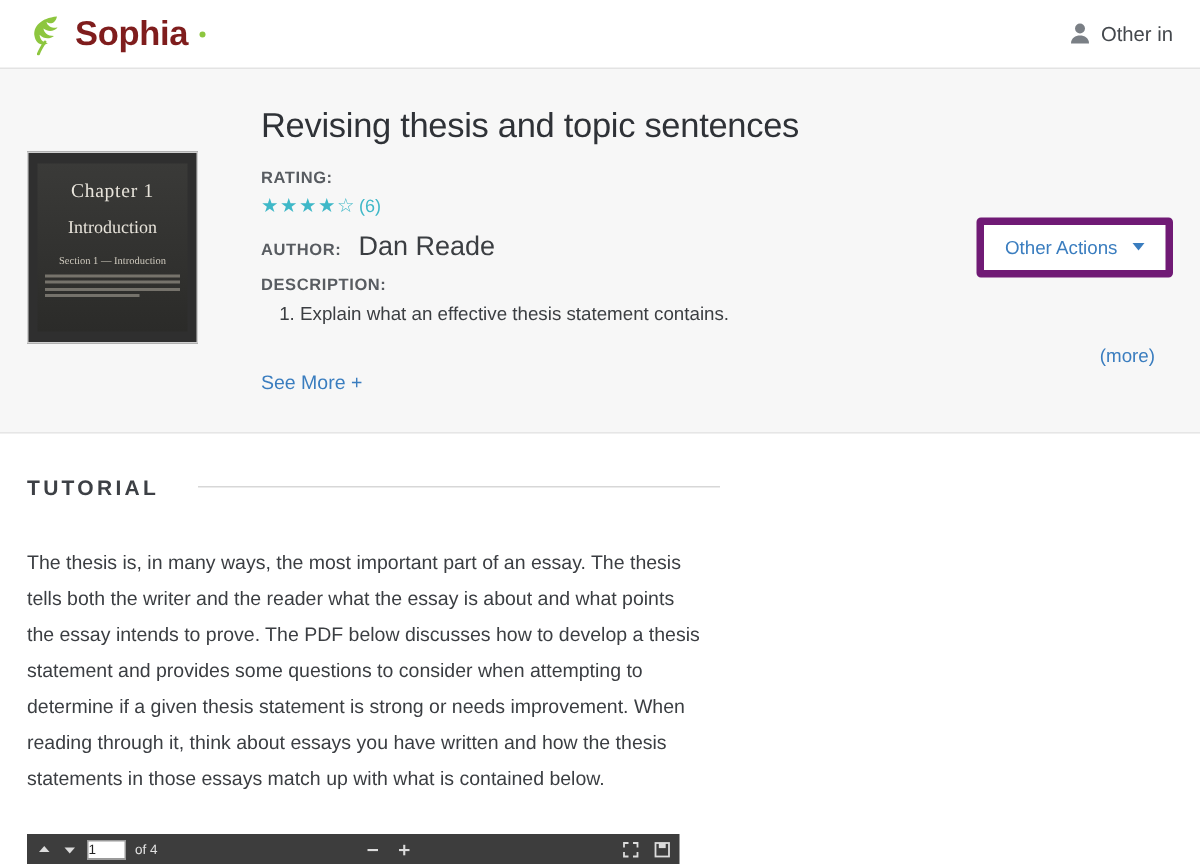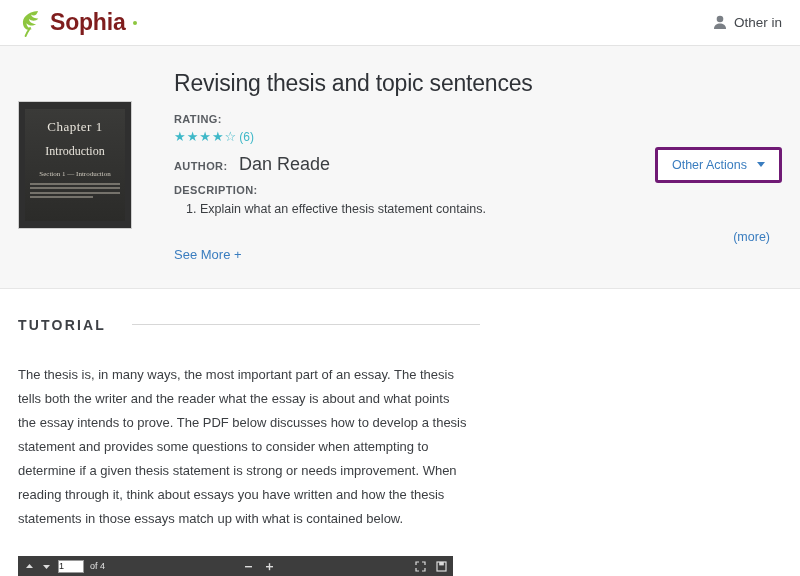--- a/index.html
+++ b/index.html
@@ -123,21 +123,21 @@
   }
   .more-link {
     position: absolute;
     right: 30px; bottom: 44px;
     font-size: 12.5px;
     color: #3a7dbf;
     cursor: pointer;
   }
   .other-actions {
     flex: 0 0 auto;
-    border: 3px solid #701a75;
+    border: 5px solid #701a75;
     color: #3a7dbf;
     background: #ffffff;
     font-size: 12.5px;
     padding: 8px 14px;
     border-radius: 3px;
     display: flex;
     align-items: center;
     gap: 10px;
     cursor: pointer;
     white-space: nowrap;

